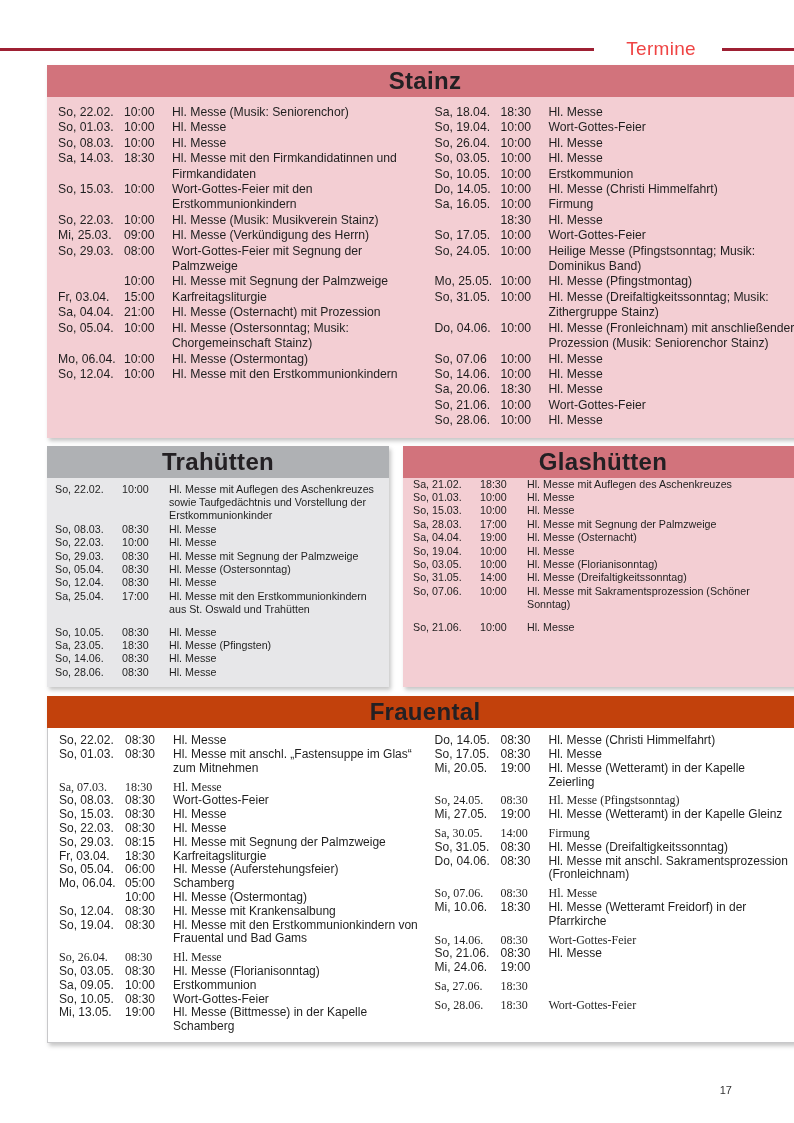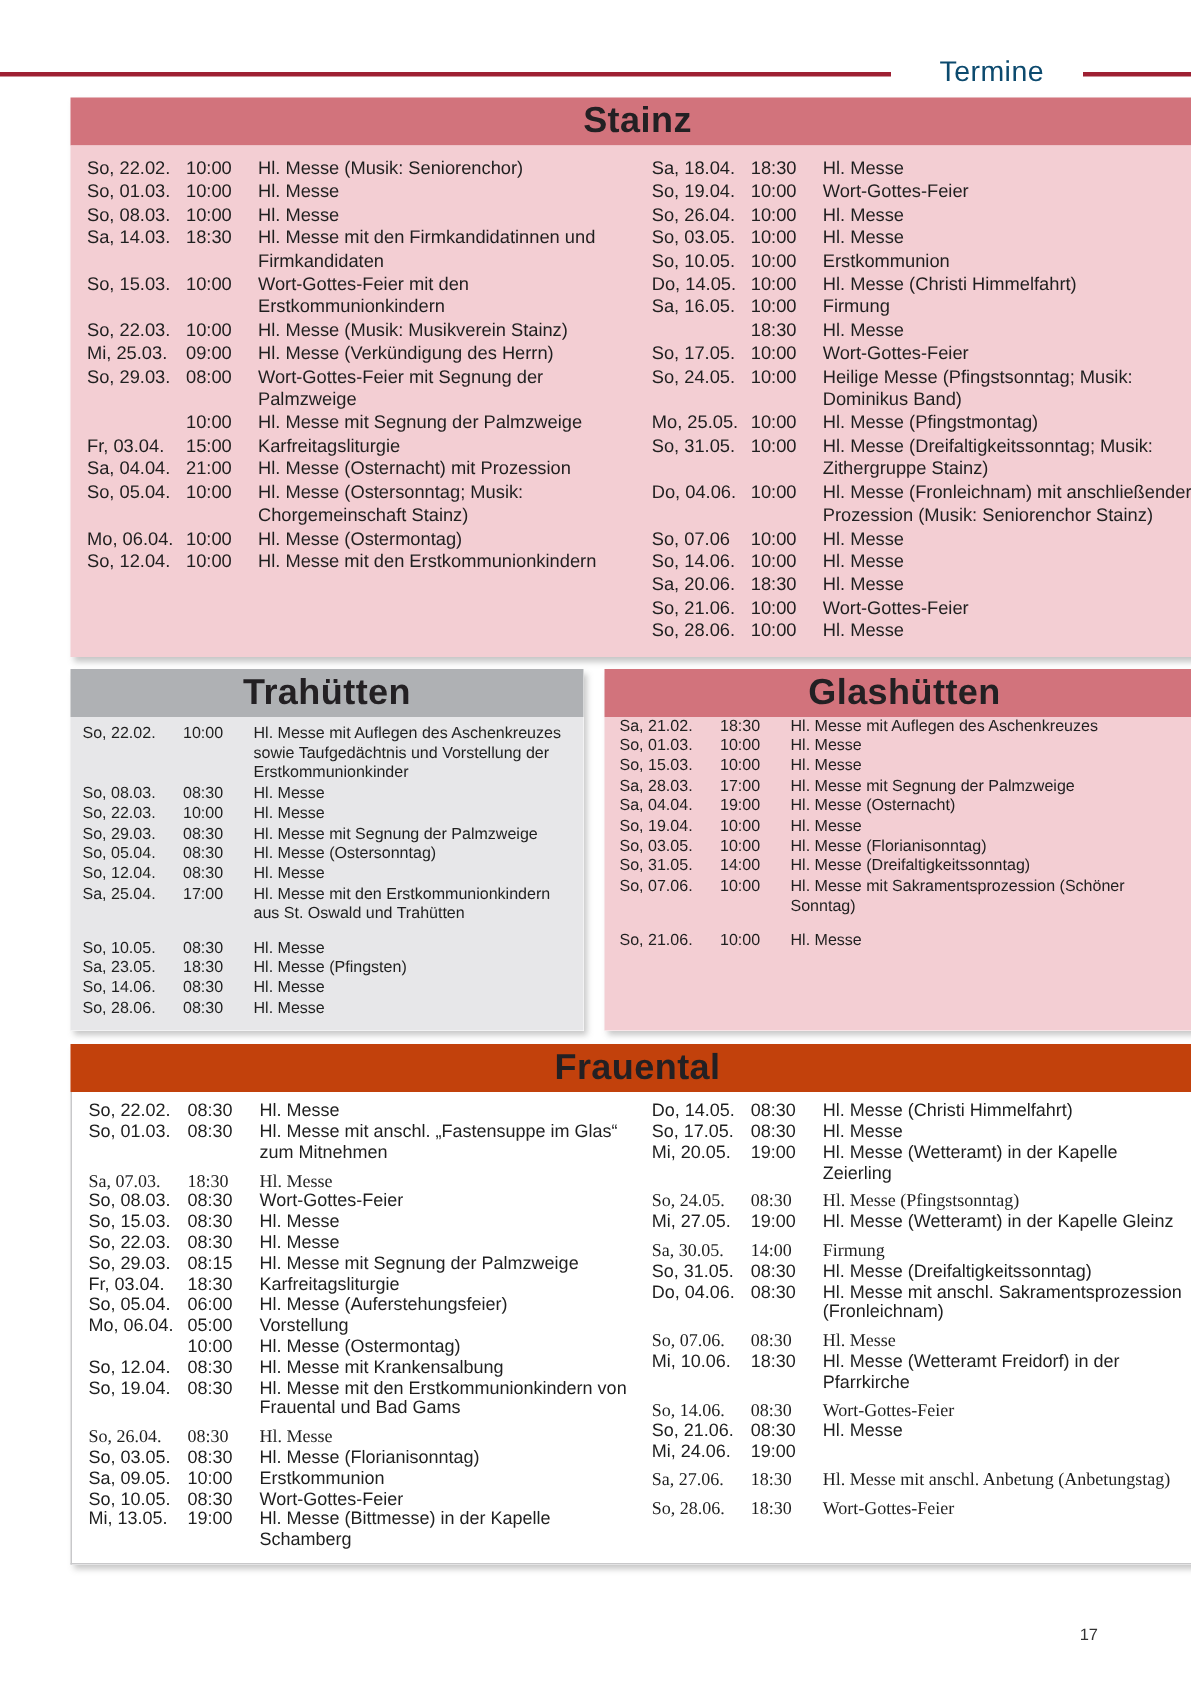--- a/index.html
+++ b/index.html
@@ -12,21 +12,21 @@
     font-family: "Liberation Sans", sans-serif;
     color: #1f1f1f;
     overflow: hidden;
   }
 
   
   .topbar { position: absolute; top: 38px; left: 0; right: 0; display: flex; align-items: center; }
   .rule { height: 3px; background: #9e2033; }
   .rule-left { flex: 1; }
   .rule-right { width: 72px; }
-  .topbar-label { font-size: 19px; color: #0c4a6e; padding: 0 26px 0 32px; letter-spacing: 0.3px; }
+  .topbar-label { font-size: 19px; color: #ef4444; padding: 0 26px 0 32px; letter-spacing: 0.3px; }
 
   .content { position: absolute; top: 65px; left: 47px; width: 756px; }
 
   .box { box-shadow: 2px 3px 4px rgba(95,95,95,0.35); }
   .box-header {
     height: 32px; display: flex; align-items: center; justify-content: center;
     font-size: 24px; font-weight: bold; color: #232023; letter-spacing: 0.3px;
   }
   .pink > .box-header { background: #d2737c; }
   .pink > .box-body   { background: #f3ced3; }
@@ -410,21 +410,21 @@
               <span class="x">Karfreitagsliturgie</span>
             </div>
             <div class="row">
               <span class="d">So, 05.04.</span>
               <span class="t">06:00</span>
               <span class="x">Hl. Messe (Auferstehungsfeier)</span>
             </div>
             <div class="row">
               <span class="d">Mo, 06.04.</span>
               <span class="t">05:00</span>
-              <span class="x">Vorstellung</span>
+              <span class="x">Schamberg</span>
             </div>
             <div class="row">
               <span class="d"></span>
               <span class="t">10:00</span>
               <span class="x">Hl. Messe (Ostermontag)</span>
             </div>
             <div class="row">
               <span class="d">So, 12.04.</span>
               <span class="t">08:30</span>
               <span class="x">Hl. Messe mit Krankensalbung</span>
@@ -521,21 +521,20 @@
               <span class="t">08:30</span>
               <span class="x">Hl. Messe</span>
             </div>
             <div class="row">
               <span class="d">Mi, 24.06.</span>
               <span class="t">19:00</span>
             </div>
             <div class="row gap">
               <span class="d">Sa, 27.06.</span>
               <span class="t">18:30</span>
-              <span class="x">Hl. Messe mit anschl. Anbetung (Anbetungstag)</span>
             </div>
             <div class="row gap">
               <span class="d">So, 28.06.</span>
               <span class="t">18:30</span>
               <span class="x">Wort-Gottes-Feier</span>
             </div>
           </div>
       </div>
     </div>
 

